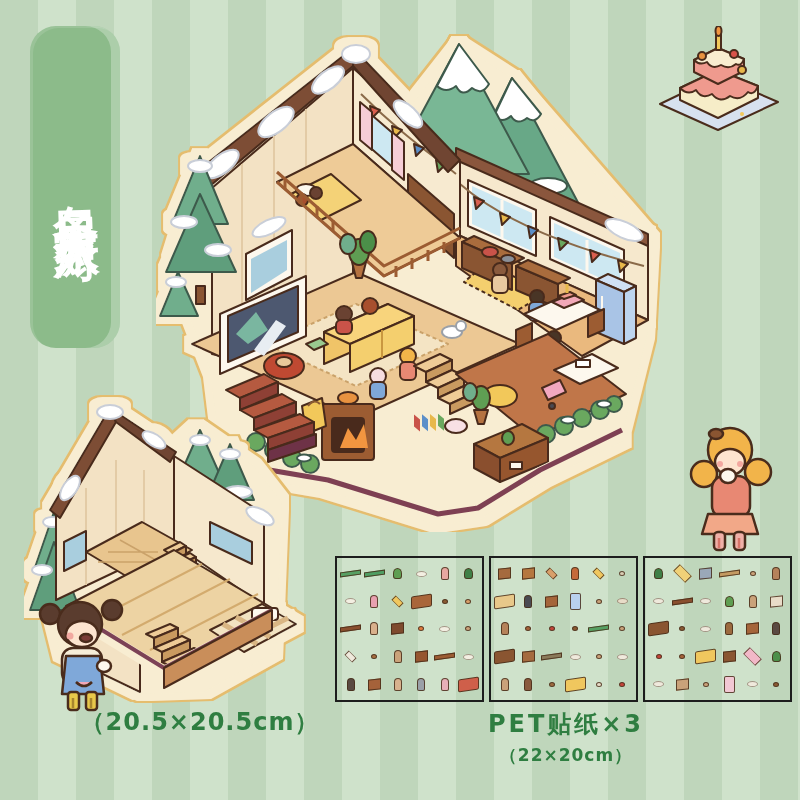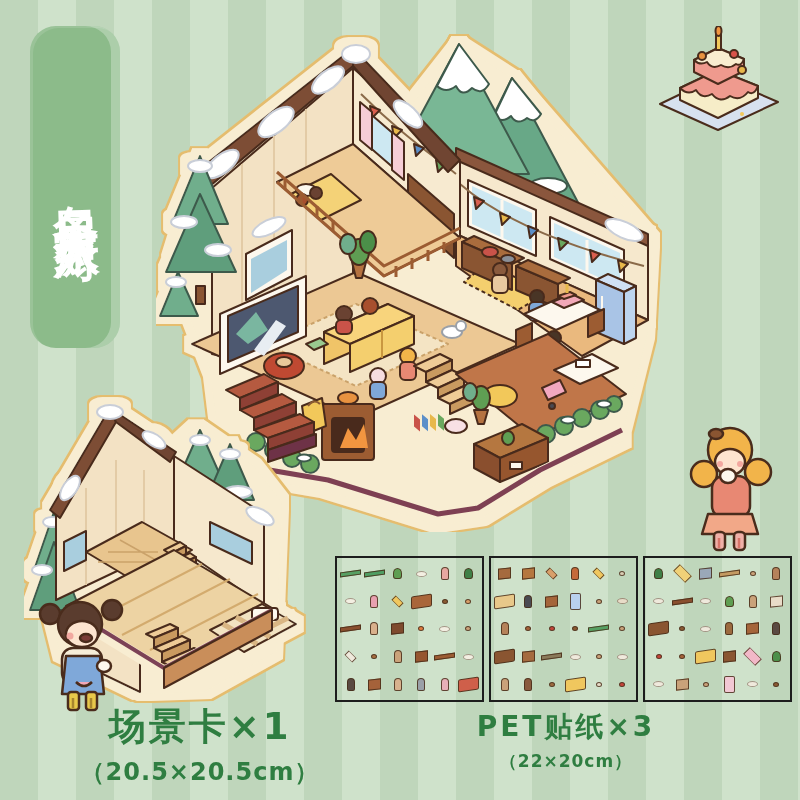--- a/index.html
+++ b/index.html
@@ -47,21 +47,21 @@
   .t-long{width:25px;height:5px;transform:skewY(-8deg);}
   .t-box{width:13px;height:11px;transform:skewY(-6deg);}
   .t-big{width:22px;height:13px;transform:skewY(-8deg);border-radius:2px;}
   .t-tall{width:11px;height:17px;border-radius:2px;}
   
   .label-block{position:absolute;text-align:center;color:var(--label-green,#2f7e41);}
   .label-scene{left:66px;top:702px;width:268px;}
   .label-pet{left:428px;top:708px;width:276px;}
   .label-main{font-weight:900;font-size:37px;letter-spacing:3px;
     font-family:"DejaVu Sans","Liberation Sans",sans-serif;}
-  .label-pet .label-main{font-size:28px;}
+  .label-pet .label-main{font-size:24px;}
   .label-sub{font-weight:700;font-size:24px;letter-spacing:1px;margin-top:4px;
     font-family:"DejaVu Sans","Liberation Sans",sans-serif;}
   .label-pet .label-sub{font-size:17px;}
   svg{position:absolute;}
   svg *{vector-effect:none;}
 </style>
 </head>
 <body>
 
 <div class="stage" style="--stripe-light: #cfe2cb; --stripe-dark: #bfd6bb; --banner-green: #8cbb8a; --label-green: #2f7e41;">
@@ -696,21 +696,20 @@
       </span>
       <span class="cell">
         <span class="it t-blob" style="background: rgb(239, 233, 220);"></span>
       </span>
       <span class="cell">
         <span class="it t-dot" style="background: rgb(138, 90, 51);"></span>
       </span>
     </div>
 
   <div class="label-block label-scene">
-    <div class="label-main">场景卡×1</div>
     <div class="label-sub">（20.5×20.5cm）</div>
   </div>
   <div class="label-block label-pet">
     <div class="label-main">PET贴纸×3</div>
     <div class="label-sub">（22×20cm）</div>
   </div>
 
 </div>
 
 </body></html>

